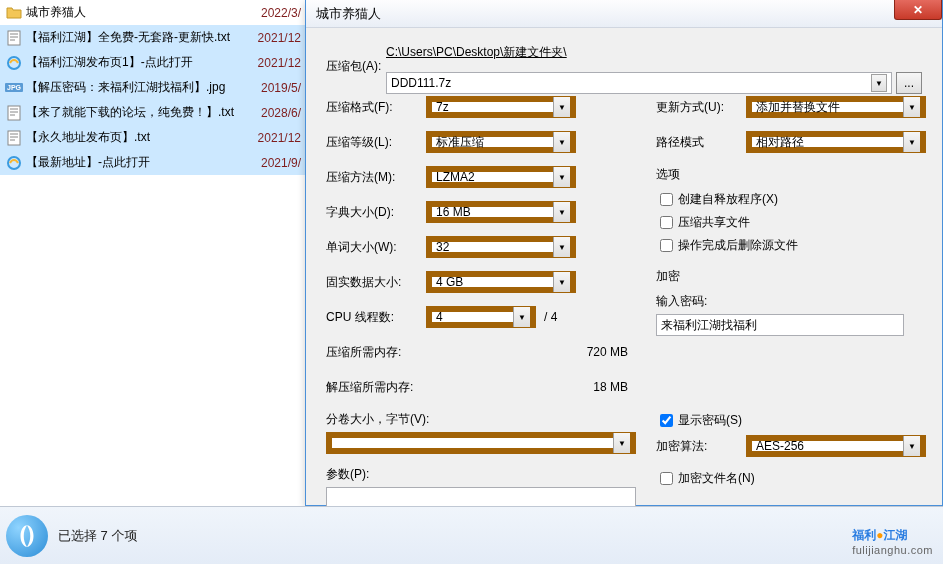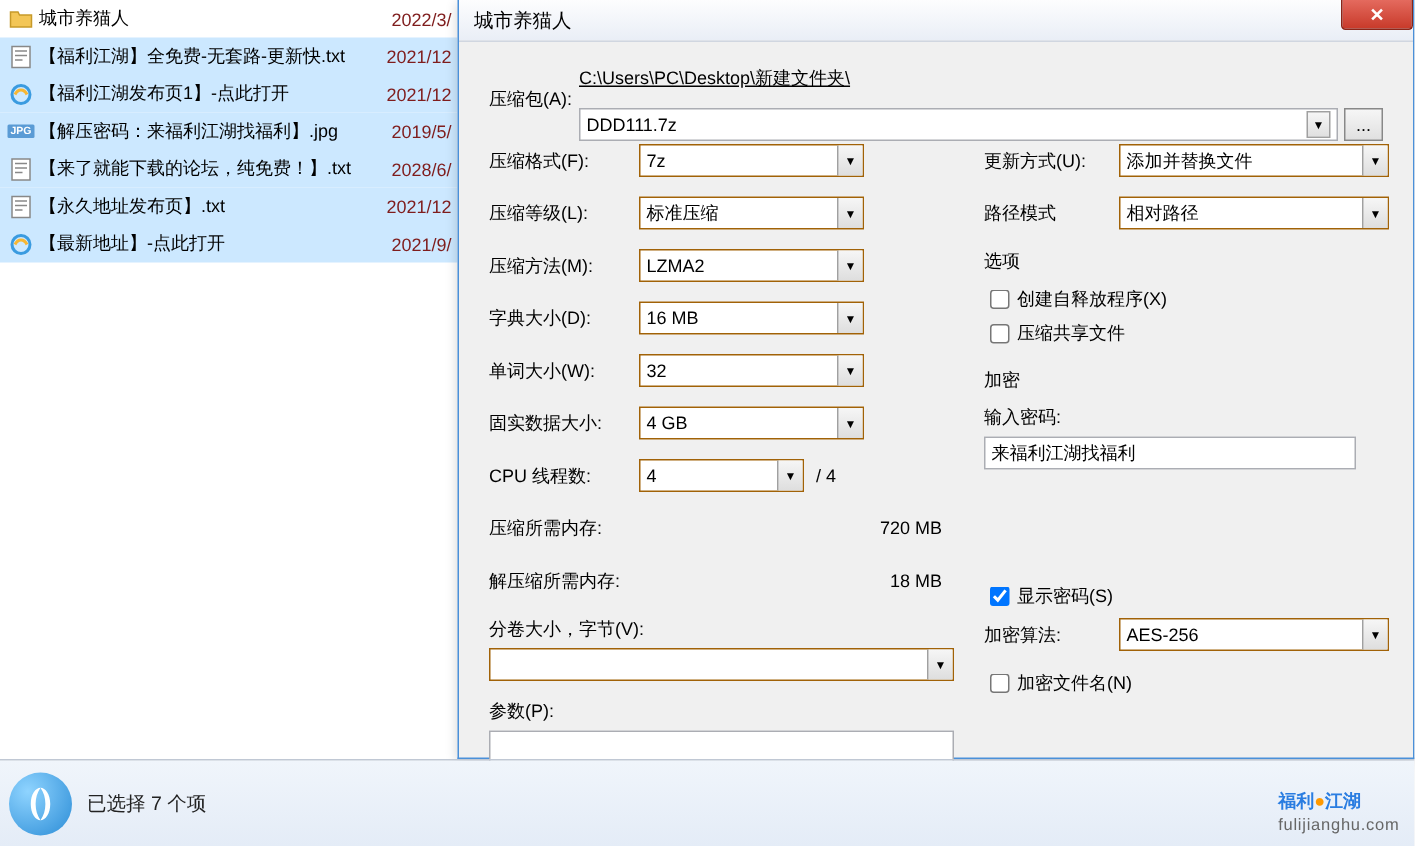--- a/index.html
+++ b/index.html
@@ -42,21 +42,21 @@
 .archive-row { display: flex; align-items: flex-start; margin-bottom: 18px; }
 .archive-row .lbl { width: 60px; padding-top: 14px; }
 .archive-right { flex: 1; }
 .archive-path { font-size: 12px; margin-bottom: 11px; text-decoration: underline; }
 .archive-input-row { display: flex; gap: 4px; align-items: center; }
 .archive-input { flex: 1; height: 22px; border: 1px solid #abadb3; background: #fff; display: flex; align-items: center; padding: 0 4px; }
 .archive-input input { border: none; flex: 1; outline: none; font-size: 12px; }
 .dropdown-arrow { width: 16px; height: 18px; background: linear-gradient(#f6f6f6,#e0e0e0); border: 1px solid #a0a0a0; display: flex; align-items: center; justify-content: center; cursor: pointer; font-size: 8px; }
 .browse-btn { width: 26px; height: 22px; background: linear-gradient(#f6f6f6,#e0e0e0); border: 1px solid #888; cursor: pointer; display: flex; align-items: center; justify-content: center; }
 
-select, .combo { width: 150px; height: 22px; border: 1px solid #a16207; background: #fff; font-size: 12px; padding-left: 4px; }
+select, .combo { width: 150px; height: 22px; border: 6px solid #a16207; background: #fff; font-size: 12px; padding-left: 4px; }
 .combo { display: flex; align-items: center; justify-content: space-between; padding-right: 0; }
 .combo span:last-child { width: 17px; height: 20px; background: linear-gradient(#f6f6f6,#dedede); border-left: 1px solid #a0a0a0; display: flex; align-items: center; justify-content: center; font-size: 8px; }
 
 .wide-input { width: 100%; height: 22px; border: 1px solid #abadb3; background: #fff; padding: 0 4px; }
 
 .group-title { margin-bottom: 8px; margin-top: 4px; }
 .chk-row { display: flex; align-items: center; margin-bottom: 6px; padding-left: 4px; }
 .chk-row input[type=checkbox] { margin-right: 5px; width: 13px; height: 13px; }
 
 .pwd-input { width: 248px; height: 22px; border: 1px solid #abadb3; background: #fff; padding: 0 4px; }
@@ -268,20 +268,24 @@
 
     <div class="group-title" style="margin-top:6px">选项</div>
     <div class="chk-row">
         <input type="checkbox" style="">
         <span>创建自释放程序(X)</span>
       </div>
     <div class="chk-row">
         <input type="checkbox" style="">
         <span>压缩共享文件</span>
       </div>
+    <div class="chk-row">
+        <input type="checkbox" style="">
+        <span>操作完成后删除源文件</span>
+      </div>
 
     <div class="group-title" style="margin-top:14px">加密</div>
     <div style="margin-bottom:4px">输入密码:</div>
     <input class="pwd-input" type="text" value="来福利江湖找福利" style="">
 
     <div class="chk-row" style="margin-top:76px">
         <input type="checkbox" checked="" style="">
         <span>显示密码(S)</span>
       </div>
 

